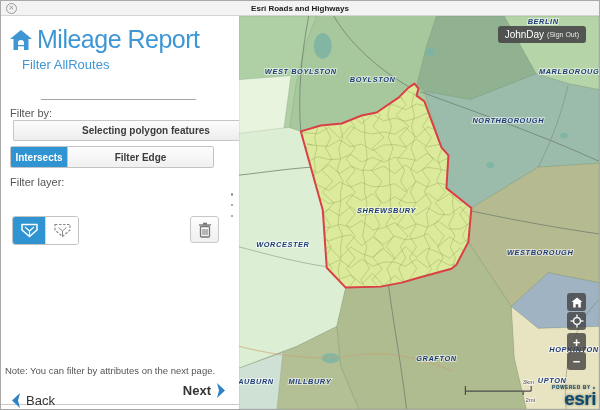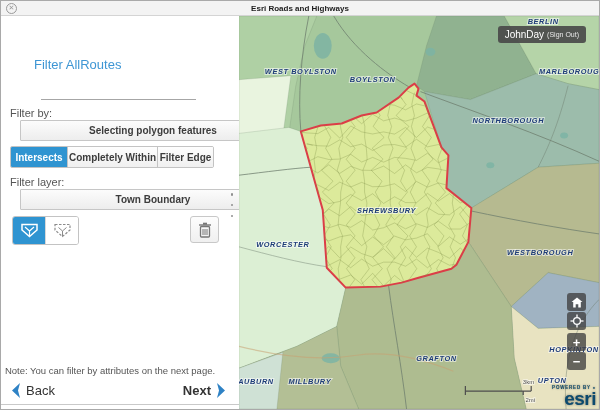--- a/index.html
+++ b/index.html
@@ -7,41 +7,41 @@
 
   
   #titlebar{position:absolute;left:0;top:0;width:100%;height:15px;background:#f3f3f3;border-bottom:1px solid #d4d4d4;box-sizing:border-box;}
   #titlebar .close{position:absolute;left:5px;top:2px;width:9px;height:9px;border:1px solid #9a9a9a;border-radius:50%;color:#9a9a9a;font-size:7px;line-height:8px;text-align:center;}
   #titlebar .tb-title{position:absolute;left:0;right:0;top:0;height:15px;line-height:15px;text-align:center;font-size:8px;font-weight:bold;color:#1c1c1c;}
 
   
   #panel{position:absolute;left:0;top:15px;width:238px;height:388px;background:#ffffff;border-right:1px solid #c9c9c9;border-bottom:1px solid #c9c9c9;box-sizing:content-box;}
   .title-row{position:absolute;left:8px;top:9px;display:flex;align-items:center;gap:4px;color:#3e96d4;}
   .title-row .app-title{font-size:25px;letter-spacing:-0.5px;}
-  .subtitle{position:absolute;left:33px;top:41px;font-size:13px;color:#3e96d4;}
+  .subtitle{position:absolute;left:21px;top:41px;font-size:13px;color:#3e96d4;}
   .instruction{position:absolute;left:9px;top:65px;font-size:11px;color:#4a4a4a;}
   .divider{position:absolute;left:40px;top:83px;width:155px;height:1px;background:#a6a6a6;}
   .field-label{position:absolute;left:9px;font-size:11px;color:#555;}
-  .dropdown{position:absolute;left:19px;width:266px;height:21px;border:1px solid #c6c6c6;border-radius:1px;background:linear-gradient(#fcfcfc,#ededed);box-sizing:border-box;}
+  .dropdown{position:absolute;left:12px;width:266px;height:21px;border:1px solid #c6c6c6;border-radius:1px;background:linear-gradient(#fcfcfc,#ededed);box-sizing:border-box;}
   .dropdown .dd-text{display:block;line-height:19px;text-align:center;font-size:10px;font-weight:bold;color:#3c3c3c;}
   .dd-chev{position:absolute;right:4px;top:3px;width:13px;height:13px;border-radius:50%;background:#a2a2a2;}
   .dd-chev svg{display:block;}
   .segmented{position:absolute;left:9px;top:130px;width:204px;height:22px;display:flex;border:1px solid #c3c3c3;border-radius:2px;overflow:hidden;box-sizing:border-box;}
   .seg-btn{flex:0 0 auto;display:flex;align-items:center;justify-content:center;font-size:10px;font-weight:bold;color:#3c3c3c;background:linear-gradient(#fdfdfd,#f0f0f0);border-right:1px solid #c3c3c3;box-sizing:border-box;}
   .seg-btn:last-child{border-right:none;}
   .seg-btn.active{background:#2f94d1;color:#fff;}
   .seg-b1{width:57px;} .seg-b2{width:90px;} .seg-b3{width:55px;flex:1;}
   .tool-group{position:absolute;left:11px;top:200px;display:flex;border:1px solid #c3c3c3;border-radius:3px;overflow:hidden;background:#fff;}
   .tool-btn{width:32px;height:27px;display:flex;align-items:center;justify-content:center;background:#fff;border-right:1px solid #d8d8d8;}
   .tool-btn:last-child{border-right:none;}
   .tool-btn.active{background:#2f94d1;}
   .trash-btn{position:absolute;left:189px;top:200px;width:29px;height:27px;border:1px solid #c8c8c8;border-radius:3px;background:linear-gradient(#fdfdfd,#f0f0f0);display:flex;align-items:center;justify-content:center;box-sizing:border-box;}
   .note{position:absolute;left:0;top:349px;width:218px;text-align:center;font-size:9.5px;color:#555;}
   .nav-row{position:absolute;left:0;top:366px;width:238px;height:24px;}
-  .nav-back{position:absolute;left:9px;top:0;display:flex;align-items:center;gap:5px;color:#333;font-size:13px;}
+  .nav-back{position:absolute;left:9px;top:10px;display:flex;align-items:center;gap:5px;color:#333;font-size:13px;}
   .nav-next{position:absolute;right:12px;top:0;display:flex;align-items:center;gap:5px;color:#333;font-size:13px;font-weight:bold;}
   .dots-handle{position:absolute;left:229px;top:177px;width:4px;height:24px;display:flex;flex-direction:column;justify-content:space-between;align-items:center;}
   .dots-handle i{width:2.5px;height:2.5px;border-radius:50%;background:#8f8f8f;}
 
   
   #map{position:absolute;left:238px;top:15px;right:0;bottom:0;overflow:hidden;background:#a6c89c;}
   #map svg.basemap{position:absolute;left:0;top:0;width:100%;height:100%;}
   .town-label{fill:#1e3c78;font-family:"Liberation Sans",sans-serif;font-size:7.4px;font-weight:bold;font-style:italic;letter-spacing:0.6px;text-anchor:middle;paint-order:stroke;stroke:rgba(255,255,255,0.55);stroke-width:2px;}
   .scale-text{fill:#4d4d4d;font-family:"Liberation Sans",sans-serif;font-size:6px;text-anchor:end;paint-order:stroke;stroke:rgba(255,255,255,0.6);stroke-width:1.5px;}
   #user-btn{position:absolute;right:13px;top:10px;height:17px;padding:0 7px;background:rgba(74,74,74,0.92);border-radius:3px;color:#fff;display:flex;align-items:flex-end;gap:3px;line-height:17px;}
@@ -63,49 +63,48 @@
 
 <div id="window">
 
   <div id="titlebar">
     <div class="close">✕</div>
     <div class="tb-title">Esri Roads and Highways</div>
   </div>
 
   <div id="panel">
 
+    <div class="title-row">
+      <svg width="24" height="22" viewBox="0 0 24 22">
+        <path d="M12 1 L23 10 H19.5 V21 H4.5 V10 H1 Z" fill="#3e96d4"></path>
+        <path d="M9 21 V14 a3 3 0 0 1 6 0 V21 Z" fill="#ffffff"></path>
+        <rect x="9" y="16" width="6" height="1.3" fill="#3e96d4"></rect>
+      </svg>
+      <span class="app-title">Mileage Report</span>
+    </div>
 
     <div class="subtitle">Filter AllRoutes</div>
     <div class="divider"></div>
 
     <div class="field-label" style="top:91px;">Filter by:</div>
     <div class="dropdown" style="top:104px;">
       <span class="dd-text">Selecting polygon features</span>
       <span class="dd-chev">
         <svg width="13" height="13" viewBox="0 0 13 13">
             <polyline points="4,5.2 6.5,8 9,5.2" fill="none" stroke="#ffffff" stroke-width="1.6" stroke-linecap="round"></polyline>
           </svg>
       </span>
     </div>
 
     <div class="segmented">
       <div class="seg-btn seg-b1 active">Intersects</div>
-      <div class="seg-btn seg-b2">Completely Within</div>
       <div class="seg-btn seg-b3">Filter Edge</div>
     </div>
 
     <div class="field-label" style="top:160px;">Filter layer:</div>
-    <div class="dropdown" style="top:173px;">
-      <span class="dd-text">Town Boundary</span>
-      <span class="dd-chev">
-        <svg width="13" height="13" viewBox="0 0 13 13">
-            <polyline points="4,5.2 6.5,8 9,5.2" fill="none" stroke="#ffffff" stroke-width="1.6" stroke-linecap="round"></polyline>
-          </svg>
-      </span>
-    </div>
 
     <div class="tool-group">
       <div class="tool-btn active">
         <svg width="19" height="17" viewBox="0 0 19 17">
           <path d="M2,2.5 H17 V8 L9.5,14.5 L2,8 Z" fill="none" stroke="#ffffff" stroke-width="1.5"></path>
           <path d="M9.5,14.5 V9 M9.5,9 L5,5 M9.5,9 L14,5" fill="none" stroke="#ffffff" stroke-width="1.2"></path>
         </svg>
       </div>
       <div class="tool-btn">
         <svg width="19" height="17" viewBox="0 0 19 17">

